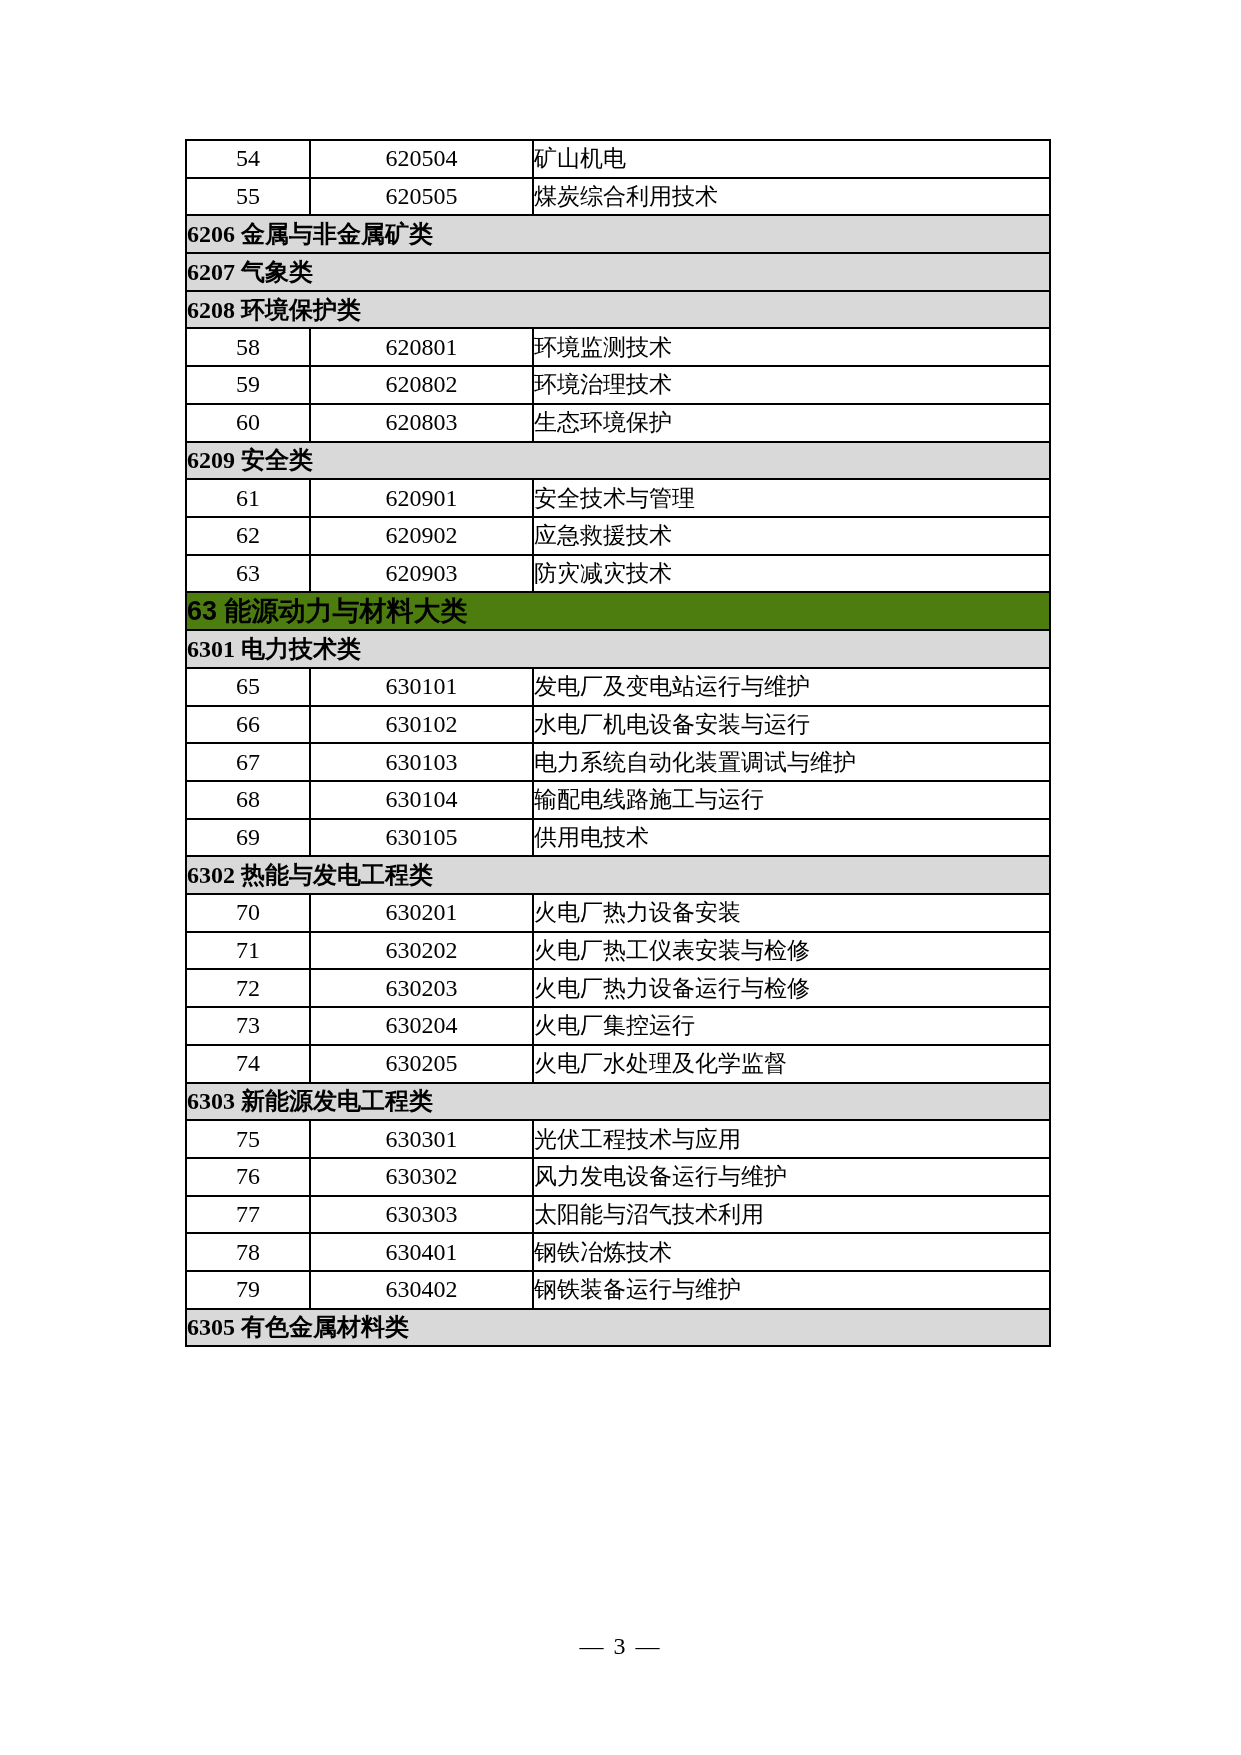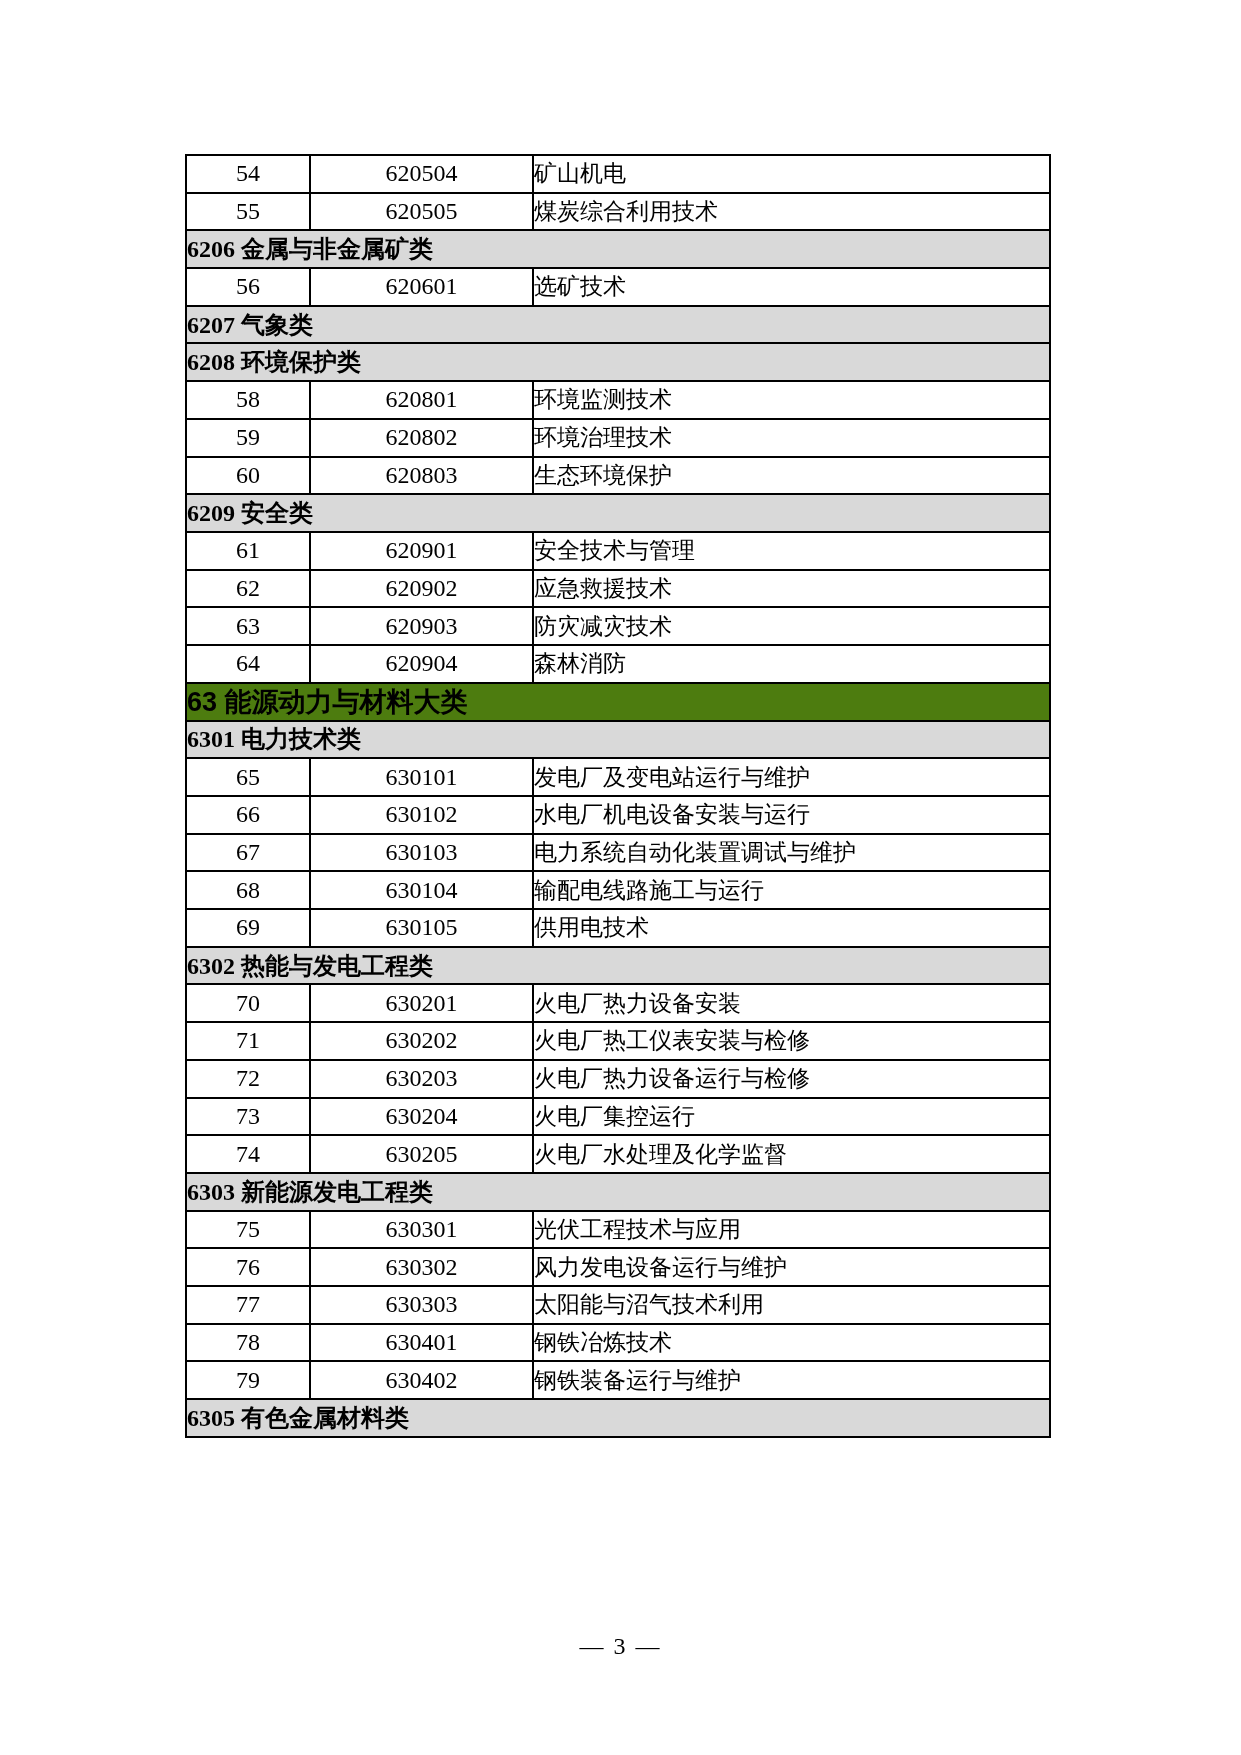--- a/index.html
+++ b/index.html
@@ -5,21 +5,21 @@
   html, body { margin: 0; padding: 0; }
   body {
     width: 1241px; height: 1755px;
     background: #ffffff;
     position: relative;
     font-family: "Liberation Serif", "DejaVu Serif", serif;
     color: #000;
   }
   .table-wrap {
     position: absolute;
-    left: 185px; top: 154px;
+    left: 185px; top: 139px;
   }
   table.majors {
     border-collapse: collapse;
     table-layout: fixed;
     width: 864px;
   }
   col.c1 { width: 124px; }
   col.c2 { width: 223px; }
   col.c3 { width: 517px; }
   table.majors td {
@@ -82,25 +82,20 @@
         </tr>
         <tr>
           <td class="col-no">55</td>
           <td class="col-code">620505</td>
           <td class="col-name">煤炭综合利用技术</td>
         </tr>
         <tr>
           <td colspan="3" class="section">6206 金属与非金属矿类</td>
         </tr>
         <tr>
-          <td class="col-no">56</td>
-          <td class="col-code">620601</td>
-          <td class="col-name">选矿技术</td>
-        </tr>
-        <tr>
           <td colspan="3" class="section">6207 气象类</td>
         </tr>
         <tr>
           <td colspan="3" class="section">6208 环境保护类</td>
         </tr>
         <tr>
           <td class="col-no">58</td>
           <td class="col-code">620801</td>
           <td class="col-name">环境监测技术</td>
         </tr>
@@ -124,25 +119,20 @@
         </tr>
         <tr>
           <td class="col-no">62</td>
           <td class="col-code">620902</td>
           <td class="col-name">应急救援技术</td>
         </tr>
         <tr>
           <td class="col-no">63</td>
           <td class="col-code">620903</td>
           <td class="col-name">防灾减灾技术</td>
-        </tr>
-        <tr>
-          <td class="col-no">64</td>
-          <td class="col-code">620904</td>
-          <td class="col-name">森林消防</td>
         </tr>
         <tr>
           <td colspan="3" class="category">63 能源动力与材料大类</td>
         </tr>
         <tr>
           <td colspan="3" class="section">6301 电力技术类</td>
         </tr>
         <tr>
           <td class="col-no">65</td>
           <td class="col-code">630101</td>

